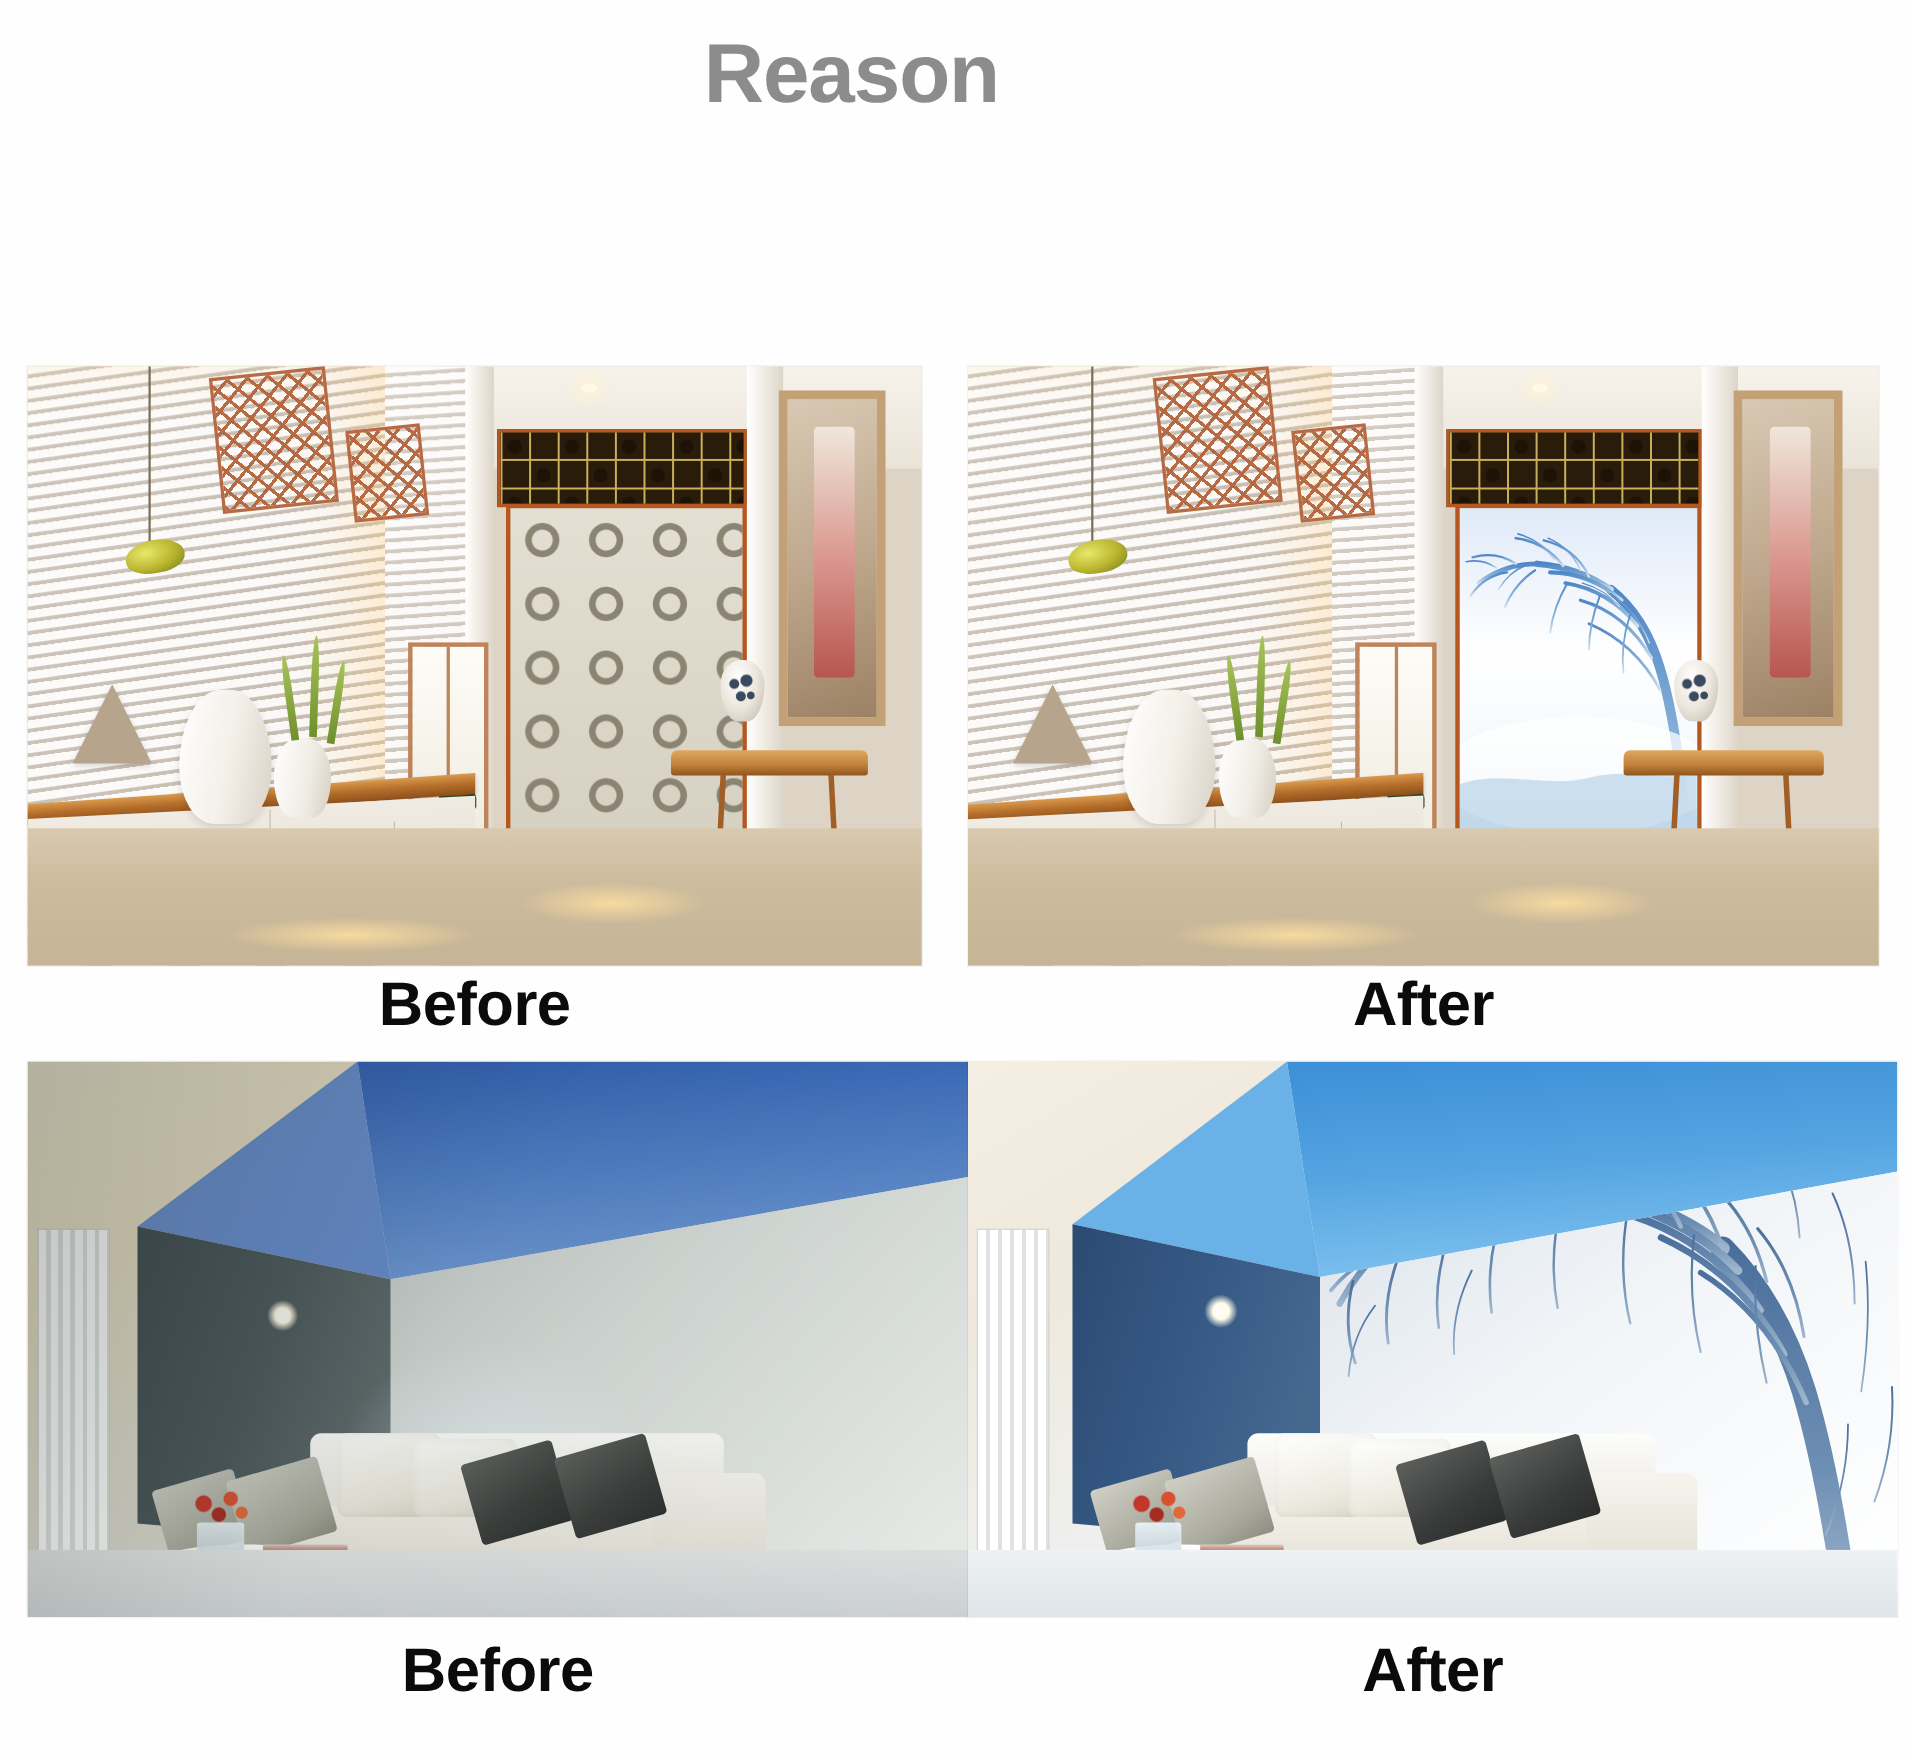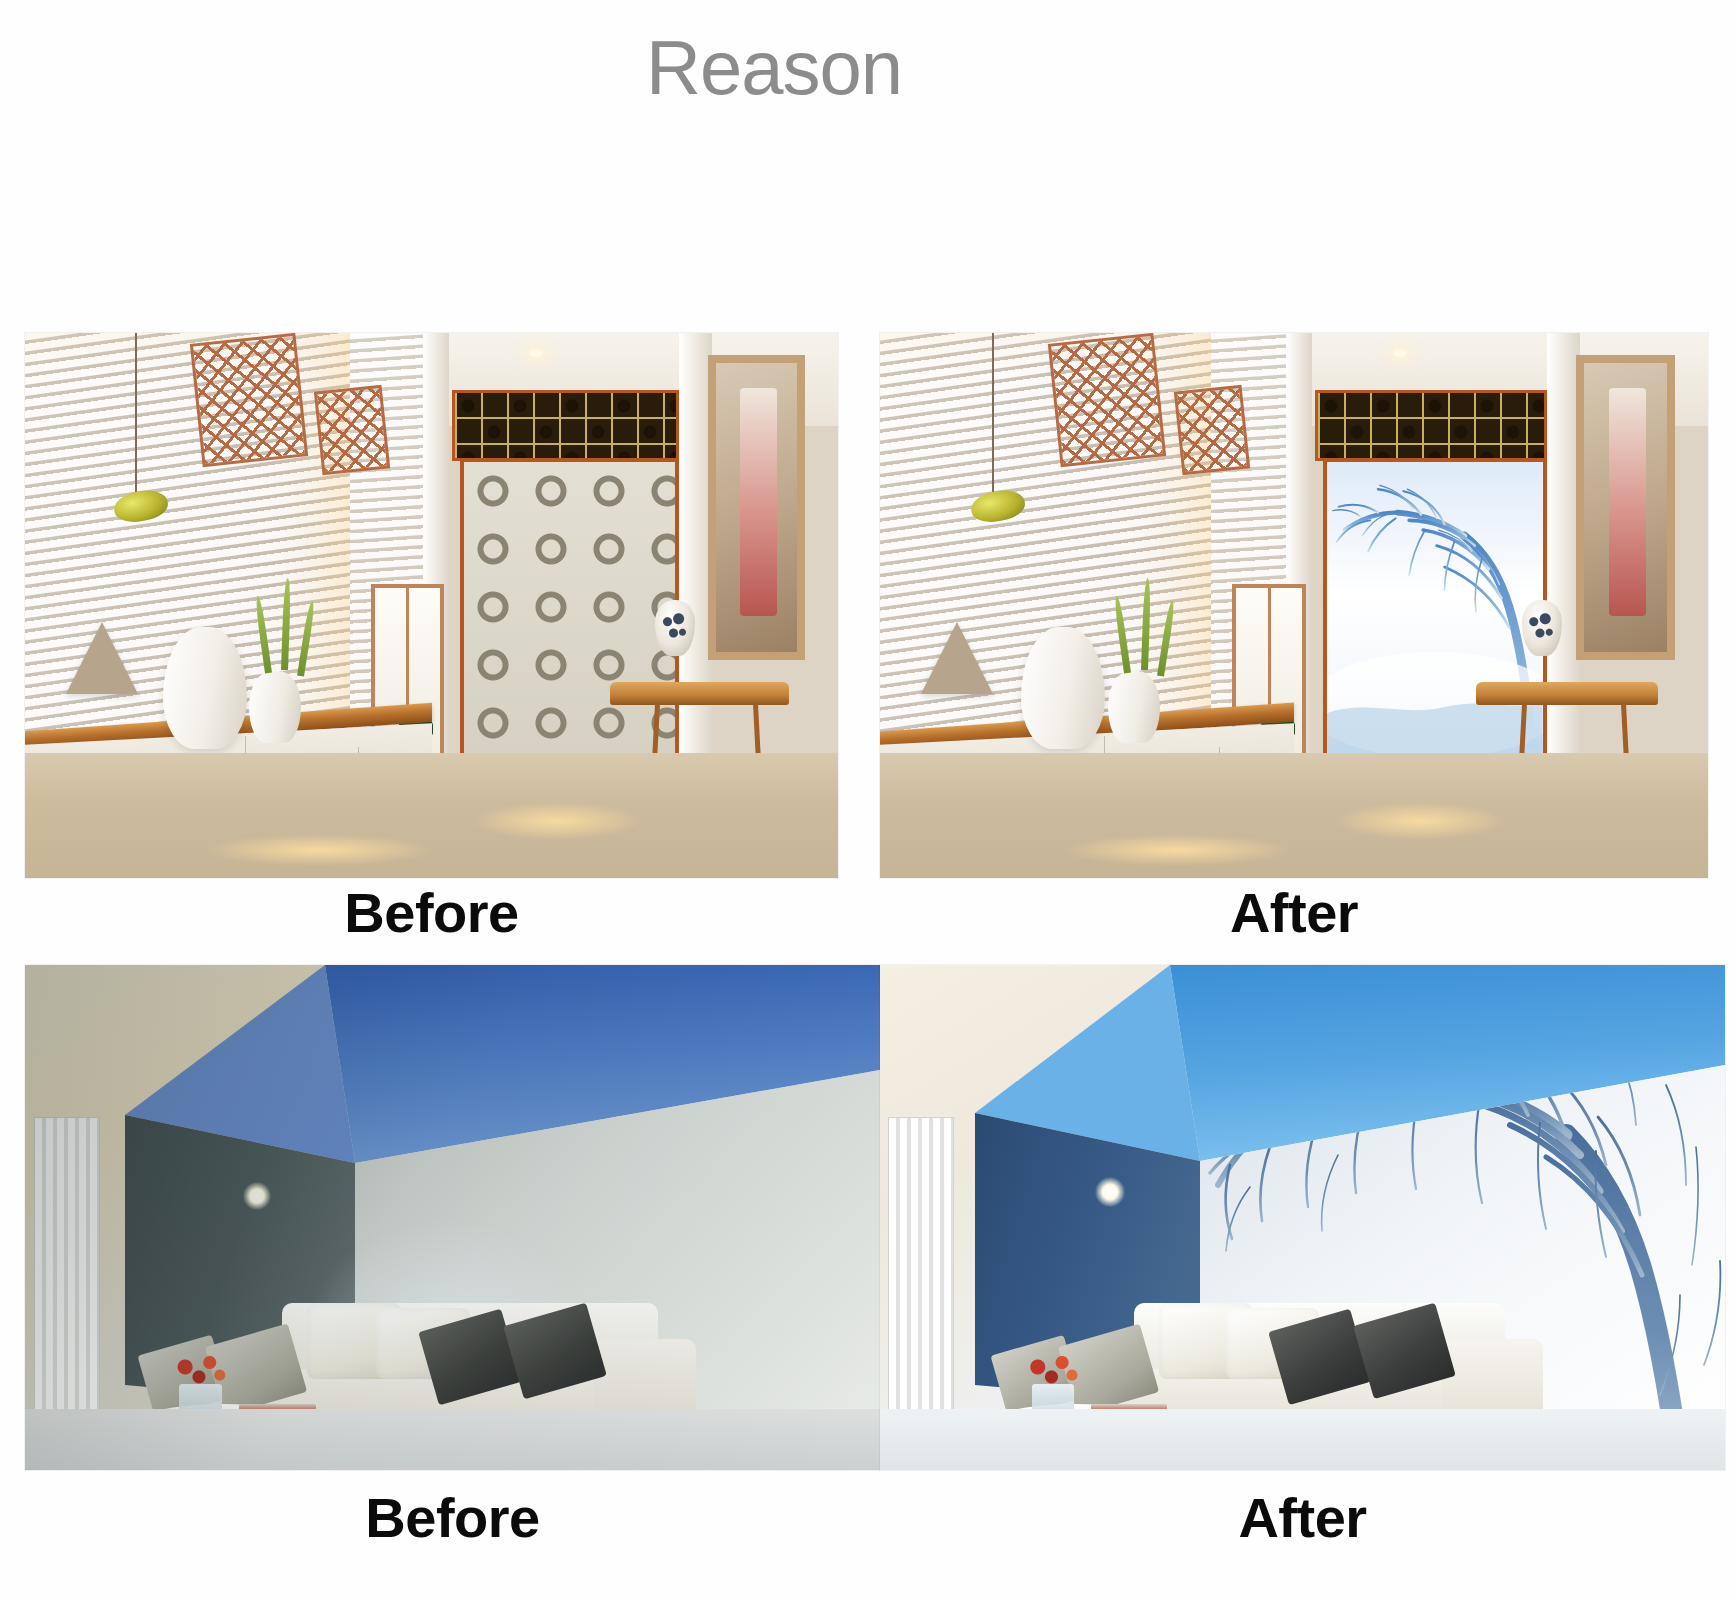--- a/index.html
+++ b/index.html
@@ -22,21 +22,21 @@
     left: 0; top: 0;
     width: 1736px;
     height: 320px;
   }
   .reason-word {
     position: absolute;
     left: 0; top: 30px;
     width: 1548px;
     text-align: center;
     font-size: 76px;
-    font-weight: 400;
+    font-weight: 700;
     letter-spacing: -1px;
     color: #8c8c8c;
     line-height: 1;
     font-family: "Liberation Sans", sans-serif;
   }
   .main-headline {
     position: absolute;
     left: 0; top: 108px;
     width: 1736px;
     text-align: center;

